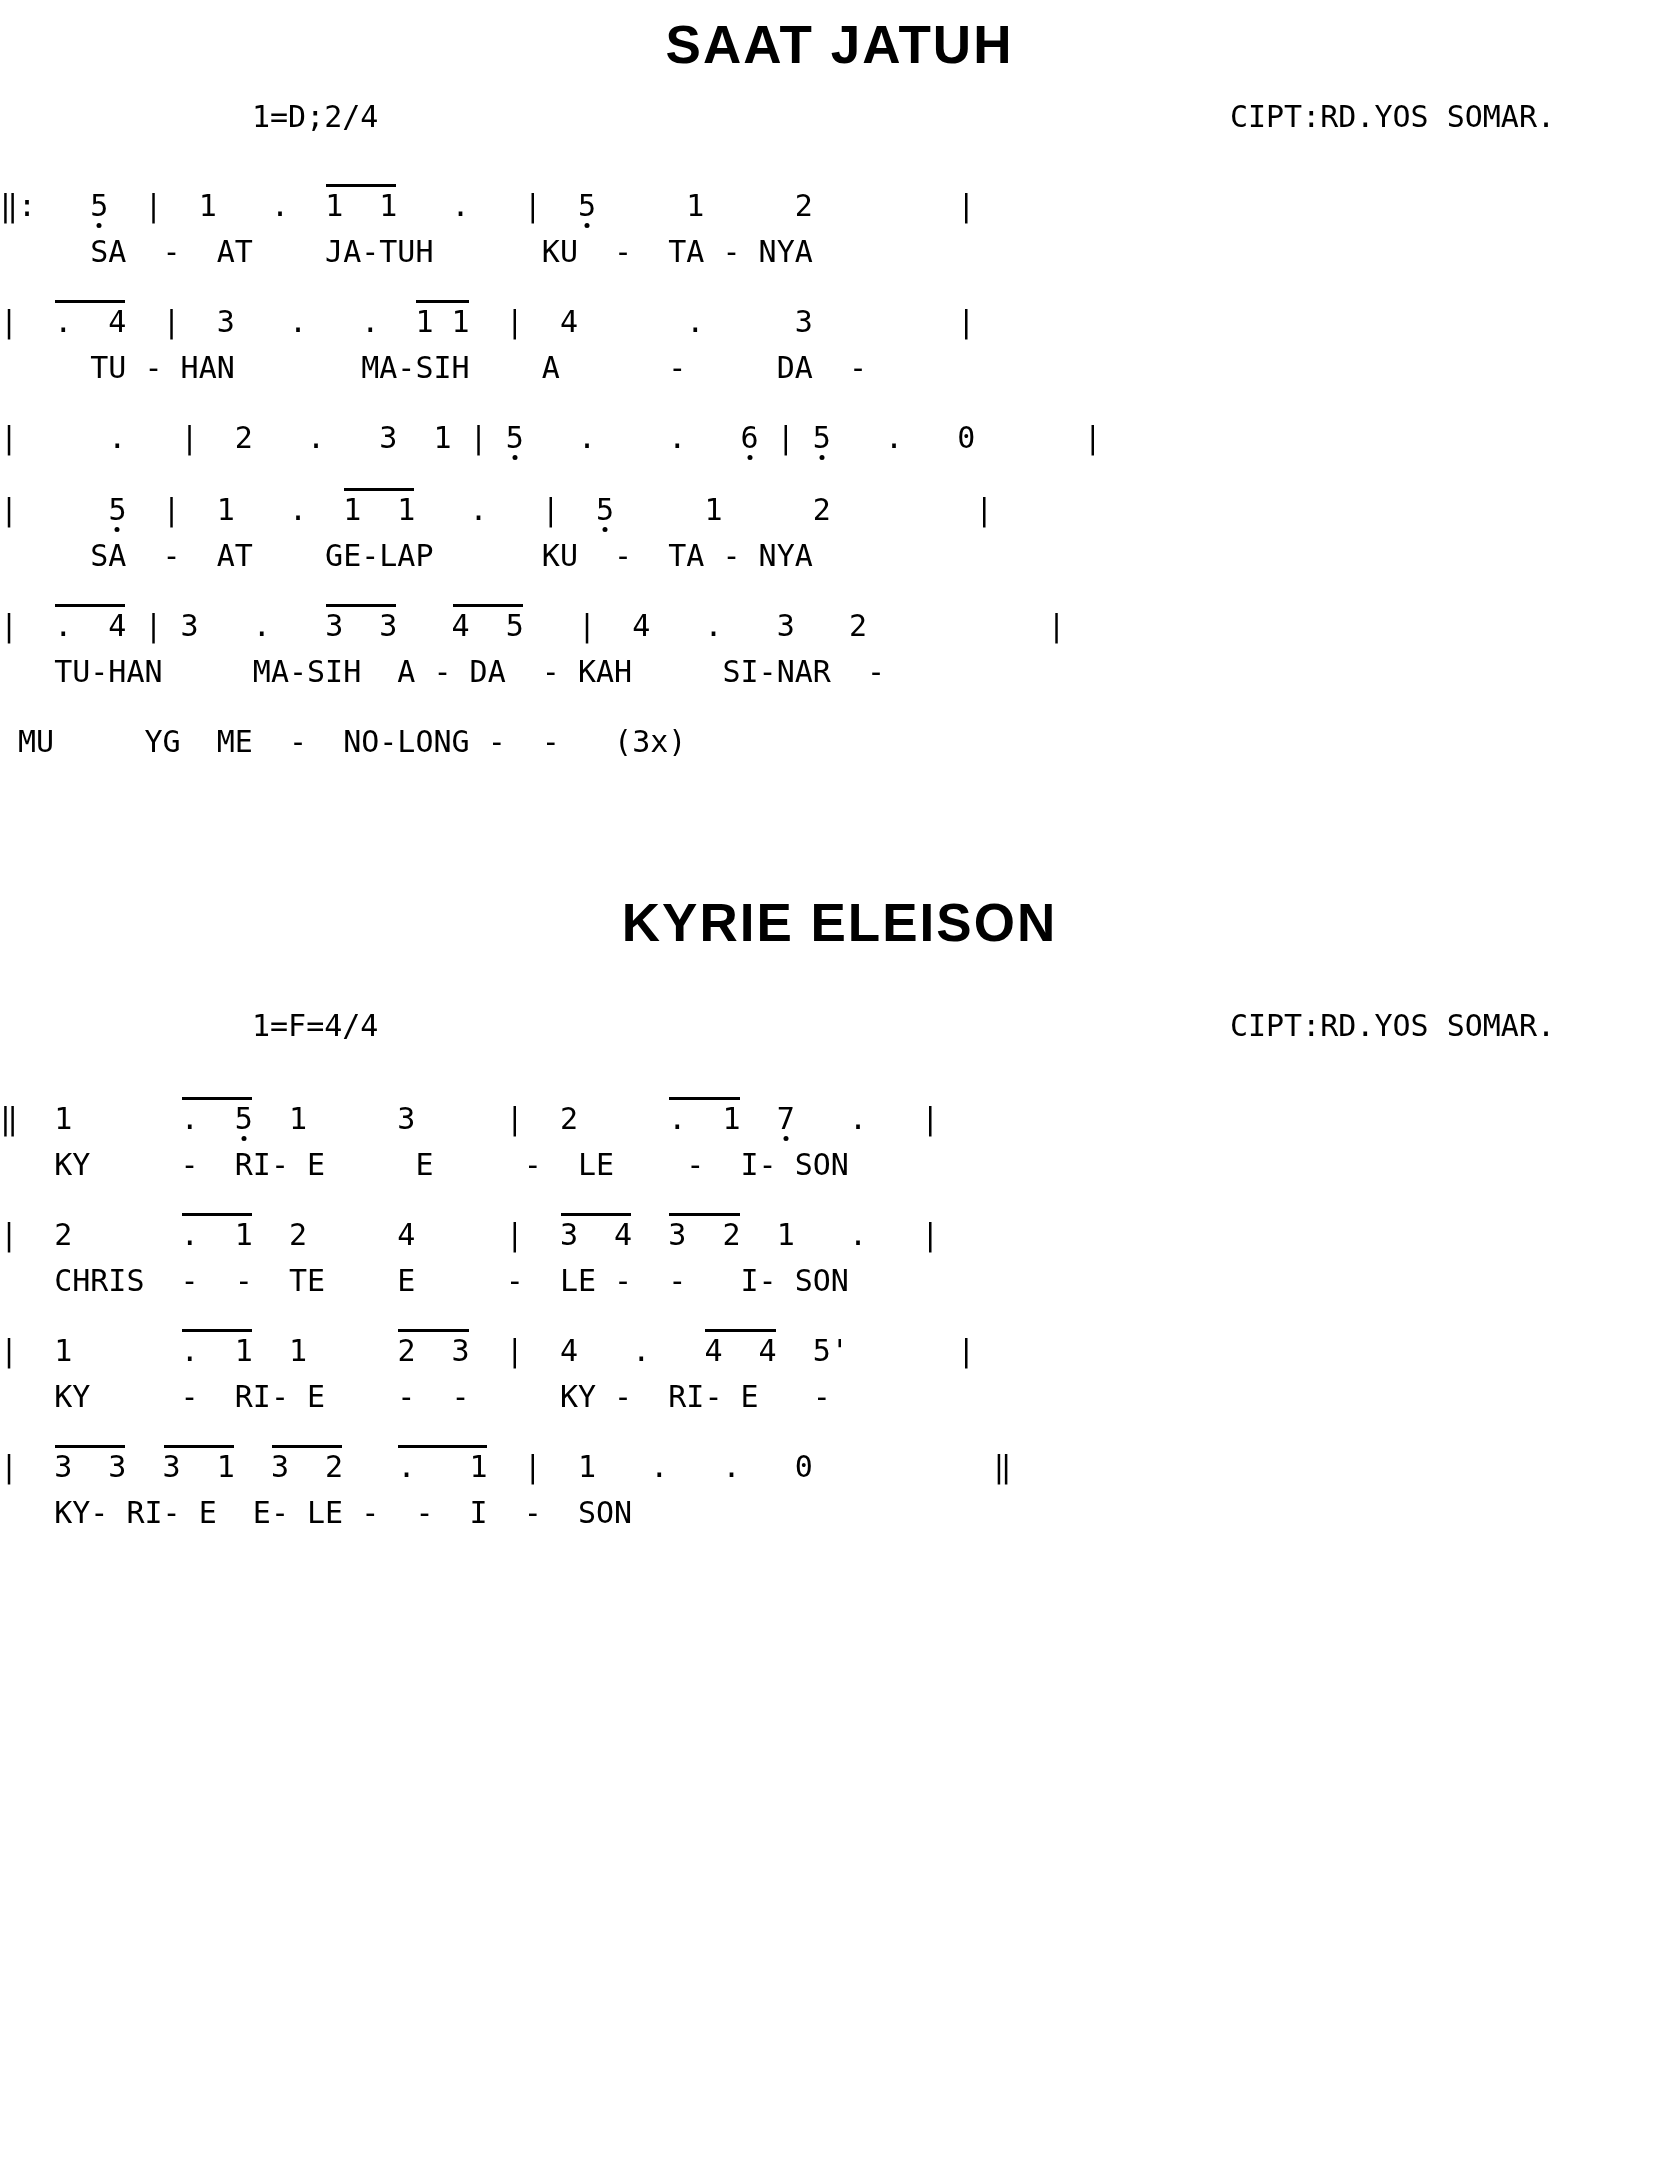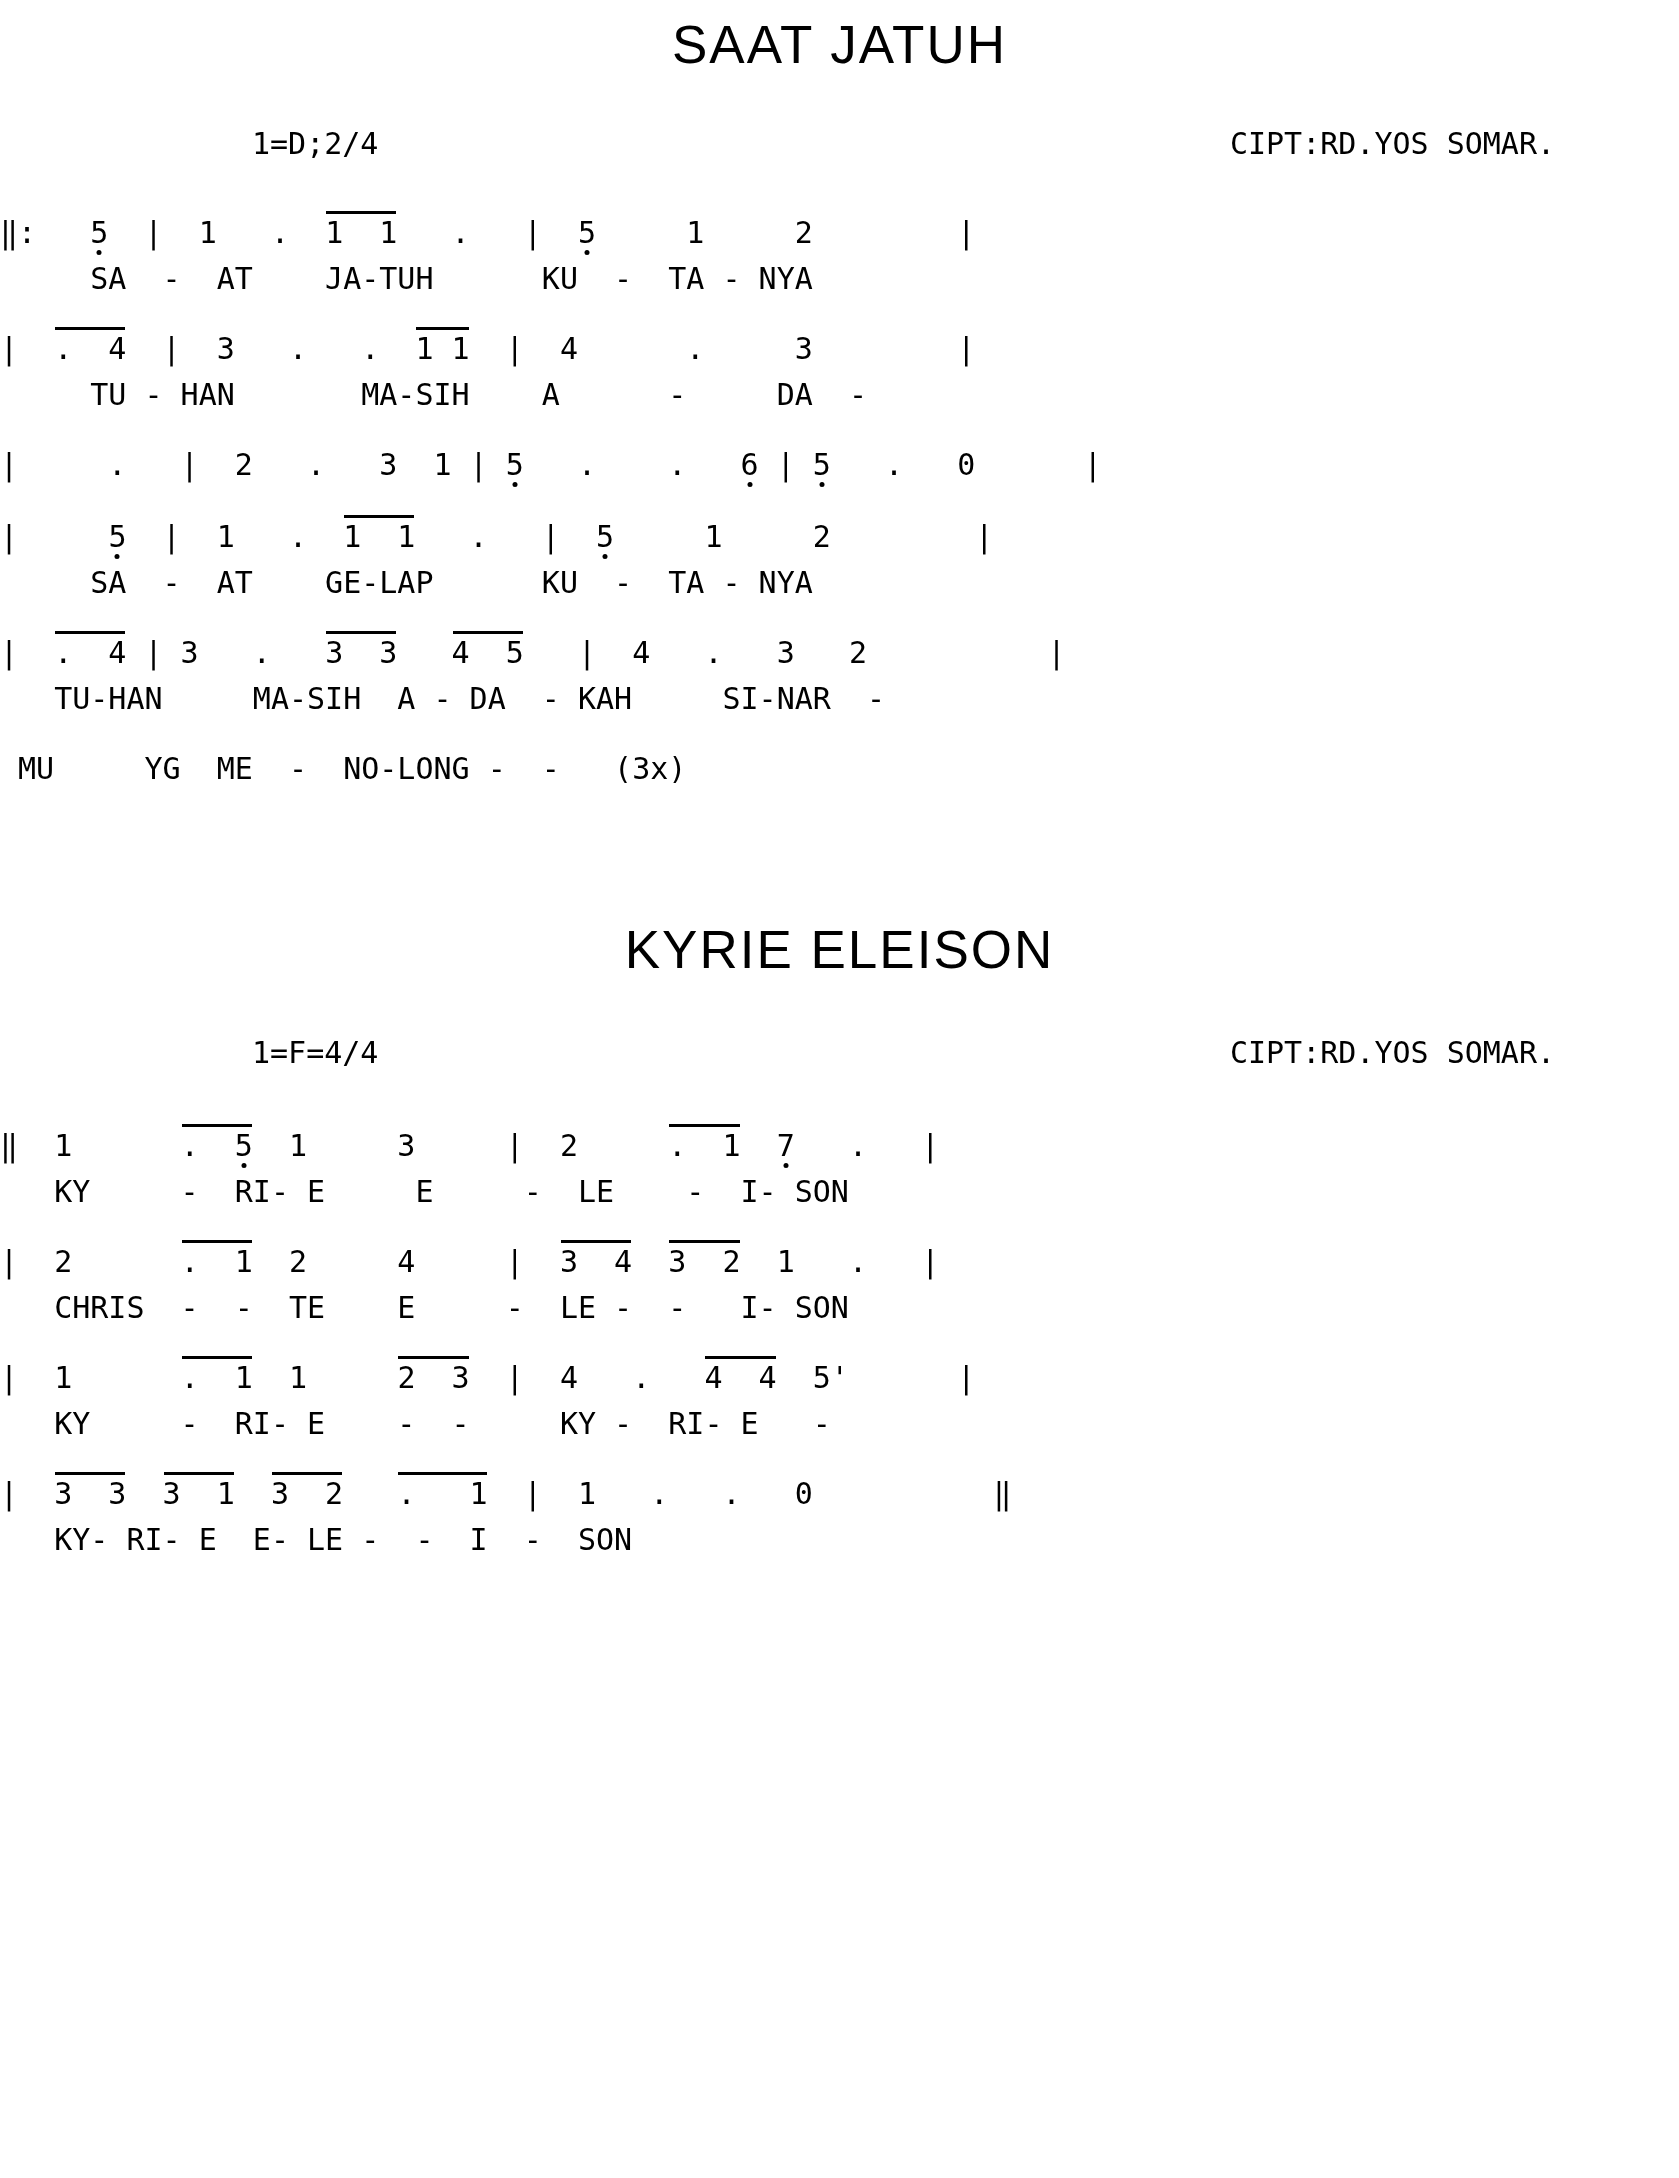--- a/index.html
+++ b/index.html
@@ -18,21 +18,21 @@
   .page {
     width: 1679px;
     height: 2178px;
     position: relative;
     box-sizing: border-box;
     padding: 0;
   }
   .song-title {
     text-align: center;
     font-family: "Liberation Sans", sans-serif;
-    font-weight: normal;
+    font-weight: bold;
     font-size: 53px;
     letter-spacing: 2px;
   }
   .title-saat { margin-top: 14px; }
   .title-kyrie { margin-top: 0px; }
 
   .meta-row {
     display: flex;
     justify-content: space-between;
     font-size: 30px;
@@ -100,21 +100,21 @@
   .gap-between-songs { height: 95px; }
 </style>
 </head>
 <body>
 
 <div class="page">
 
   <div>
     <div class="song-title title-saat">SAAT JATUH</div>
 
-    <div class="meta-row" style="margin-top:51px;">
+    <div class="meta-row" style="margin-top:24px;">
       <div class="meta-left">1=D;2/4</div>
       <div class="meta-right">CIPT:RD.YOS SOMAR.</div>
     </div>
 
     <div class="staff" style="margin-top:57px;">
 
       <div class="sys">
         <div class="sysline notes">‖:&nbsp;&nbsp;&nbsp;<span class="dotlow">5</span>&nbsp;&nbsp;|&nbsp;&nbsp;1&nbsp;&nbsp;&nbsp;.&nbsp;&nbsp;<span class="beam">1&nbsp;&nbsp;1</span>&nbsp;&nbsp;&nbsp;.&nbsp;&nbsp;&nbsp;|&nbsp;&nbsp;<span class="dotlow">5</span>&nbsp;&nbsp;&nbsp;&nbsp;&nbsp;1&nbsp;&nbsp;&nbsp;&nbsp;&nbsp;2&nbsp;&nbsp;&nbsp;&nbsp;&nbsp;&nbsp;&nbsp;&nbsp;|</div>
         <div class="sysline lyrics">     SA  -  AT    JA-TUH      KU  -  TA - NYA</div>
       </div>

